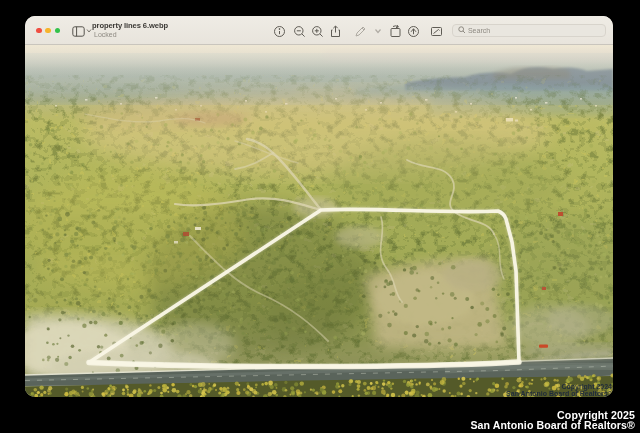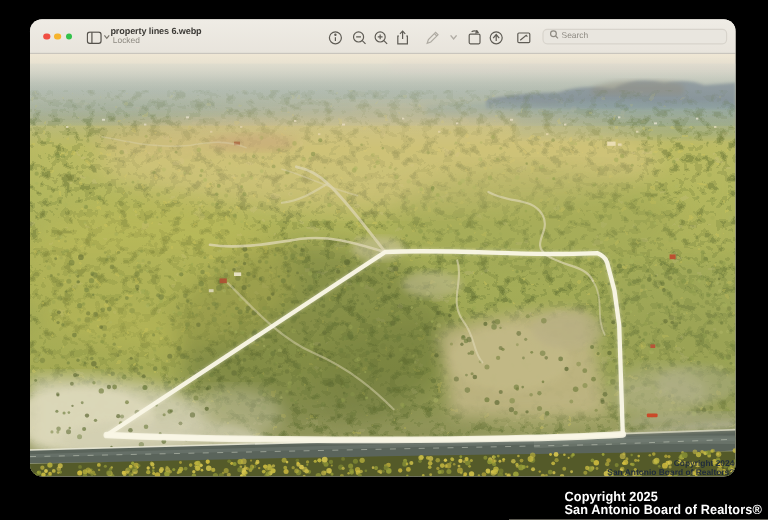--- a/index.html
+++ b/index.html
@@ -1,21 +1,21 @@
 <!DOCTYPE html>
 <html><head><meta charset="utf-8"><style>
 *{margin:0;padding:0;box-sizing:border-box}
 body{width:640px;height:433px;background:#000;position:relative;overflow:hidden;font-family:"Liberation Sans",sans-serif}
 #win{position:absolute;left:25px;top:16px;width:588px;height:381px;border-radius:10px;overflow:hidden;background:#ece9e1}
 #tbar{position:absolute;left:0;top:0;width:100%;height:29px;background:linear-gradient(#efece5,#e8e4dc);border-bottom:1px solid #c9c5bd}
 .tl{position:absolute;top:11.5px;width:5.6px;height:5.6px;border-radius:50%}
 #title{position:absolute;left:67px;top:5px;font-size:7.6px;font-weight:bold;color:#3c3a36;letter-spacing:-0.1px}
 #lock{position:absolute;left:69px;top:15px;font-size:7px;color:#8e8a82}
 #search{position:absolute;left:427px;top:8px;width:154px;height:13px;border-radius:4px;background:#e9e6df;border:1px solid #d8d4cc;color:#97938c;font-size:7px;line-height:11px;padding-left:5px}
-#cp{position:absolute;right:5px;top:410px;color:#fff;font-weight:bold;font-size:10.6px;line-height:10.4px;letter-spacing:0.1px;transform:scale(1.0,1.05)}
+#cp{position:absolute;right:5px;top:410px;text-align:right;color:#fff;font-weight:bold;font-size:10.6px;line-height:10.4px;letter-spacing:0.1px;transform:scale(1.0,1.05)}
 </style></head>
 <body>
 <div id="win">
  <div id="tbar">
   <div class="tl" style="left:11px;background:#f04e42"></div>
   <div class="tl" style="left:20.4px;background:#f6b42d"></div>
   <div class="tl" style="left:29.8px;background:#33c24b"></div>
   <svg style="position:absolute;left:47px;top:9.5px" width="20" height="11" viewBox="0 0 20 11" fill="none" stroke="#55524c" stroke-width="1">
         <rect x="0.8" y="0.8" width="11.4" height="9.4" rx="2"></rect>
         <line x1="4.6" y1="0.8" x2="4.6" y2="10.2"></line>

